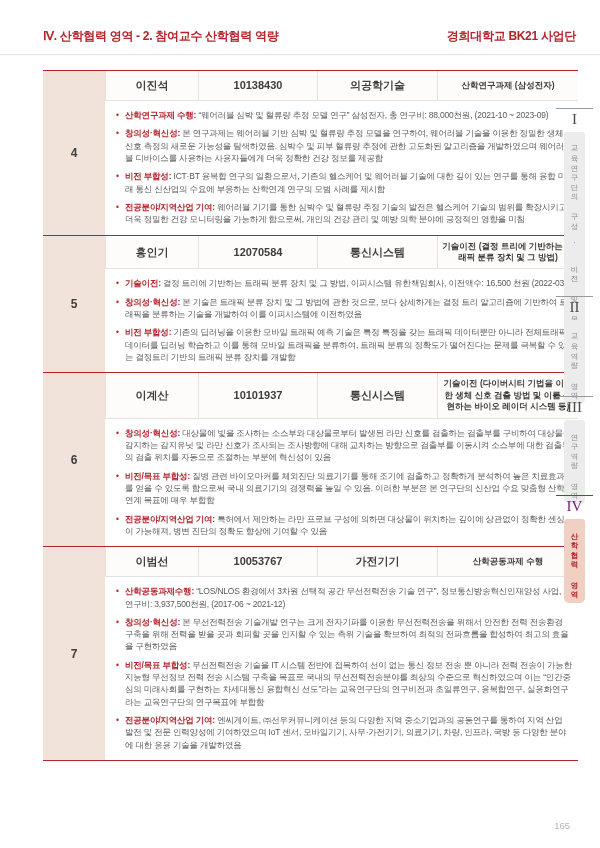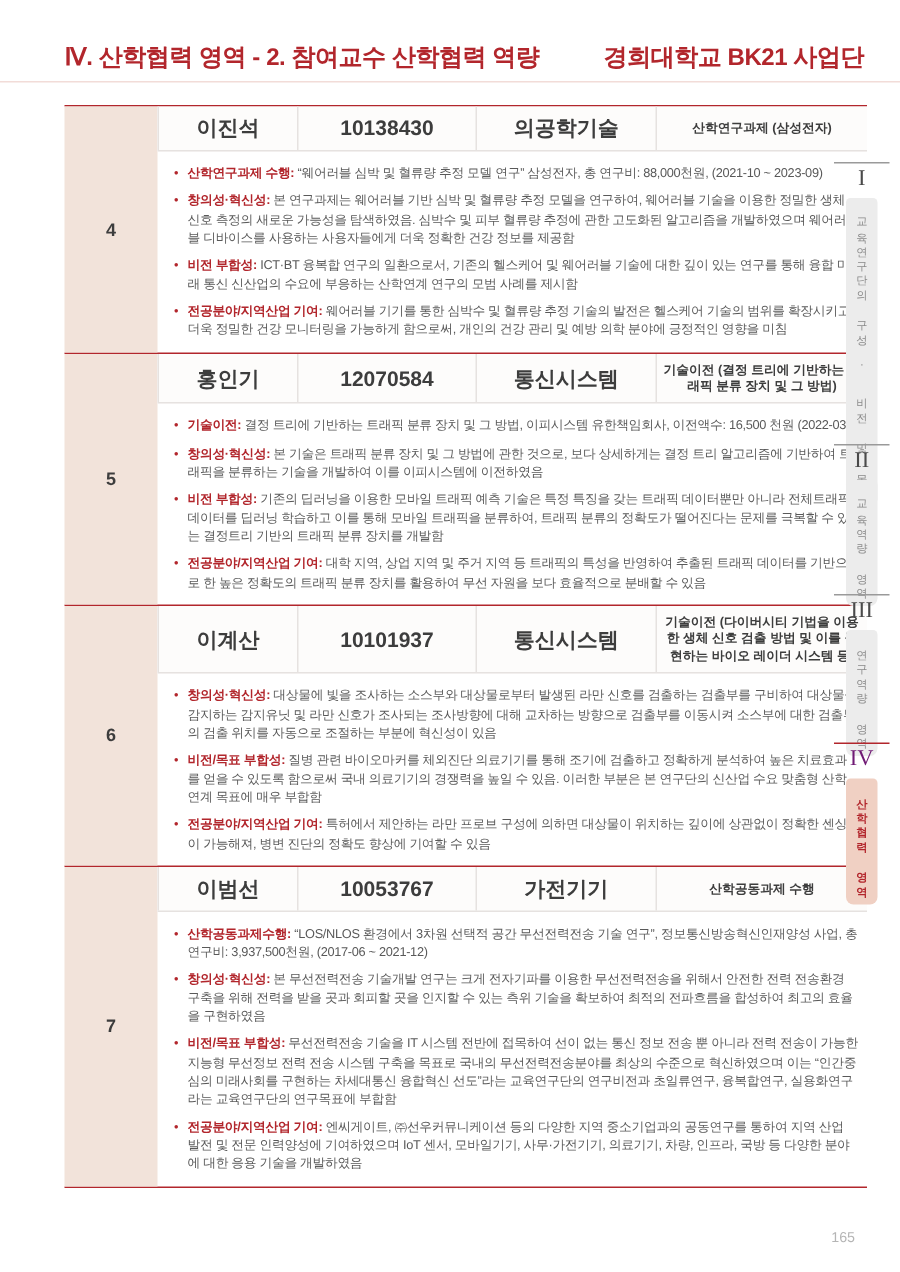--- a/index.html
+++ b/index.html
@@ -9,21 +9,21 @@
     background:#ffffff;
     font-family:"Liberation Sans", sans-serif;
     overflow:hidden;
   }
   
   .page-header {
     position:absolute; top:28px; left:43px; right:24px;
     display:flex; justify-content:space-between; align-items:center;
   }
   .page-header .ht {
-    color:#b2262c; font-weight:bold; font-size:16px; letter-spacing:-0.3px;
+    color:#b2262c; font-weight:bold; font-size:12px; letter-spacing:-0.3px;
   }
   .header-divider {
     position:absolute; top:54px; left:0; width:600px;
     border-top:1px solid #f2dcd8;
   }
   
   .doc-table {
     position:absolute; top:70px; left:43px; width:535px;
   }
   .group { display:flex; border-top:1.5px solid #b2262c; }
@@ -34,21 +34,21 @@
     font-size:12px; font-weight:bold; color:#3d3d3d;
   }
   .group-body { flex:1; display:flex; flex-direction:column; }
   .head-row {
     display:flex; border-bottom:1px solid #e6e2e0; background:#fdfcfb;
     min-height:30px;
   }
   .head-cell {
     display:flex; align-items:center; justify-content:center;
     text-align:center; font-weight:bold; color:#3d3d3d;
-    font-size:14px; line-height:1.35; padding:5px 4px;
+    font-size:11px; line-height:1.35; padding:5px 4px;
     border-left:1px solid #e6e2e0;
   }
   .c-name  { width:93px;  flex:0 0 93px; }
   .c-id    { width:119px; flex:0 0 119px; }
   .c-field { width:120px; flex:0 0 120px; }
   .c-type  { flex:1; font-size:8.5px; }
   .bullets { padding:8px 6px 9px 11px; }
   .bullet {
     position:relative; padding-left:9px;
     font-size:8.5px; line-height:1.45; color:#595959;
@@ -124,21 +124,20 @@
       <div class="head-row">
         <div class="head-cell c-name">홍인기</div>
         <div class="head-cell c-id">12070584</div>
         <div class="head-cell c-field">통신시스템</div>
         <div class="head-cell c-type">기술이전 (결정 트리에 기반하는 트래픽 분류 장치 및 그 방법)</div>
       </div>
       <div class="bullets">
         <div class="bullet"><span class="lbl">기술이전:</span> <span>결정 트리에 기반하는 트래픽 분류 장치 및 그 방법, 이피시스템 유한책임회사, 이전액수: 16,500 천원 (2022-03)</span></div>
         <div class="bullet"><span class="lbl">창의성·혁신성:</span> <span>본 기술은 트래픽 분류 장치 및 그 방법에 관한 것으로, 보다 상세하게는 결정 트리 알고리즘에 기반하여 트래픽을 분류하는 기술을 개발하여 이를 이피시스템에 이전하였음</span></div>
         <div class="bullet"><span class="lbl">비전 부합성:</span> <span>기존의 딥러닝을 이용한 모바일 트래픽 예측 기술은 특정 특징을 갖는 트래픽 데이터뿐만 아니라 전체트래픽 데이터를 딥러닝 학습하고 이를 통해 모바일 트래픽을 분류하여, 트래픽 분류의 정확도가 떨어진다는 문제를 극복할 수 있는 결정트리 기반의 트래픽 분류 장치를 개발함</span></div>
-        <div class="bullet"><span class="lbl">전공분야/지역산업 기여:</span> <span>대학 지역, 상업 지역 및 주거 지역 등 트래픽의 특성을 반영하여 추출된 트래픽 데이터를 기반으로 한 높은 정확도의 트래픽 분류 장치를 활용하여 무선 자원을 보다 효율적으로 분배할 수 있음</span></div>
       </div>
     </div>
   </div>
 
   <div class="group">
     <div class="num-col">6</div>
     <div class="group-body">
       <div class="head-row">
         <div class="head-cell c-name">이계산</div>
         <div class="head-cell c-id">10101937</div>

